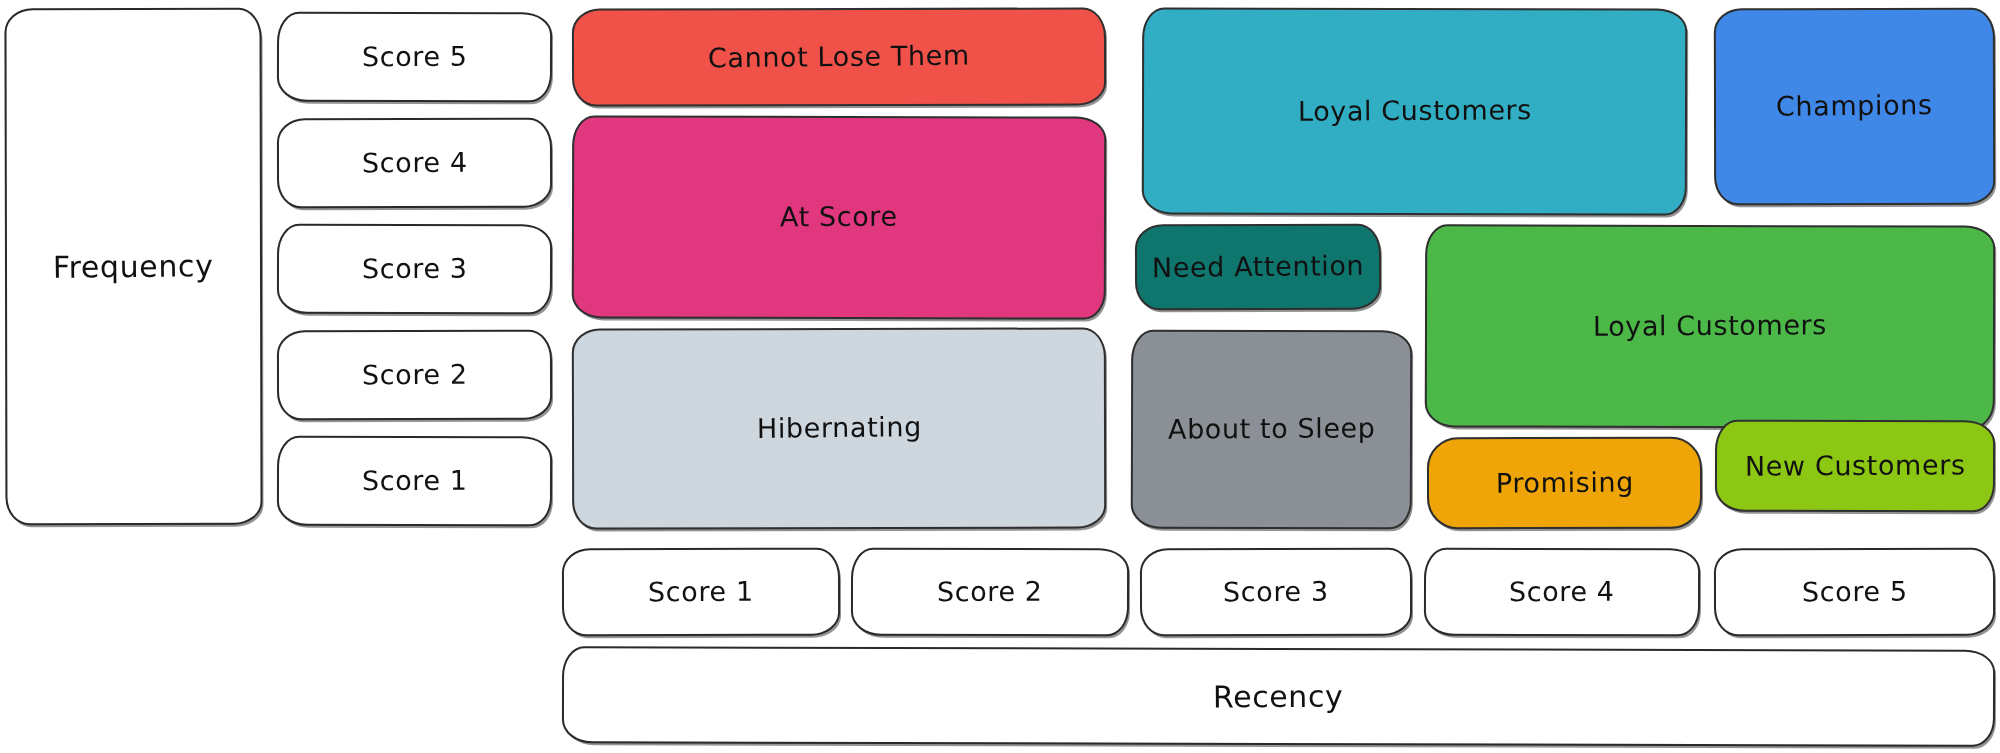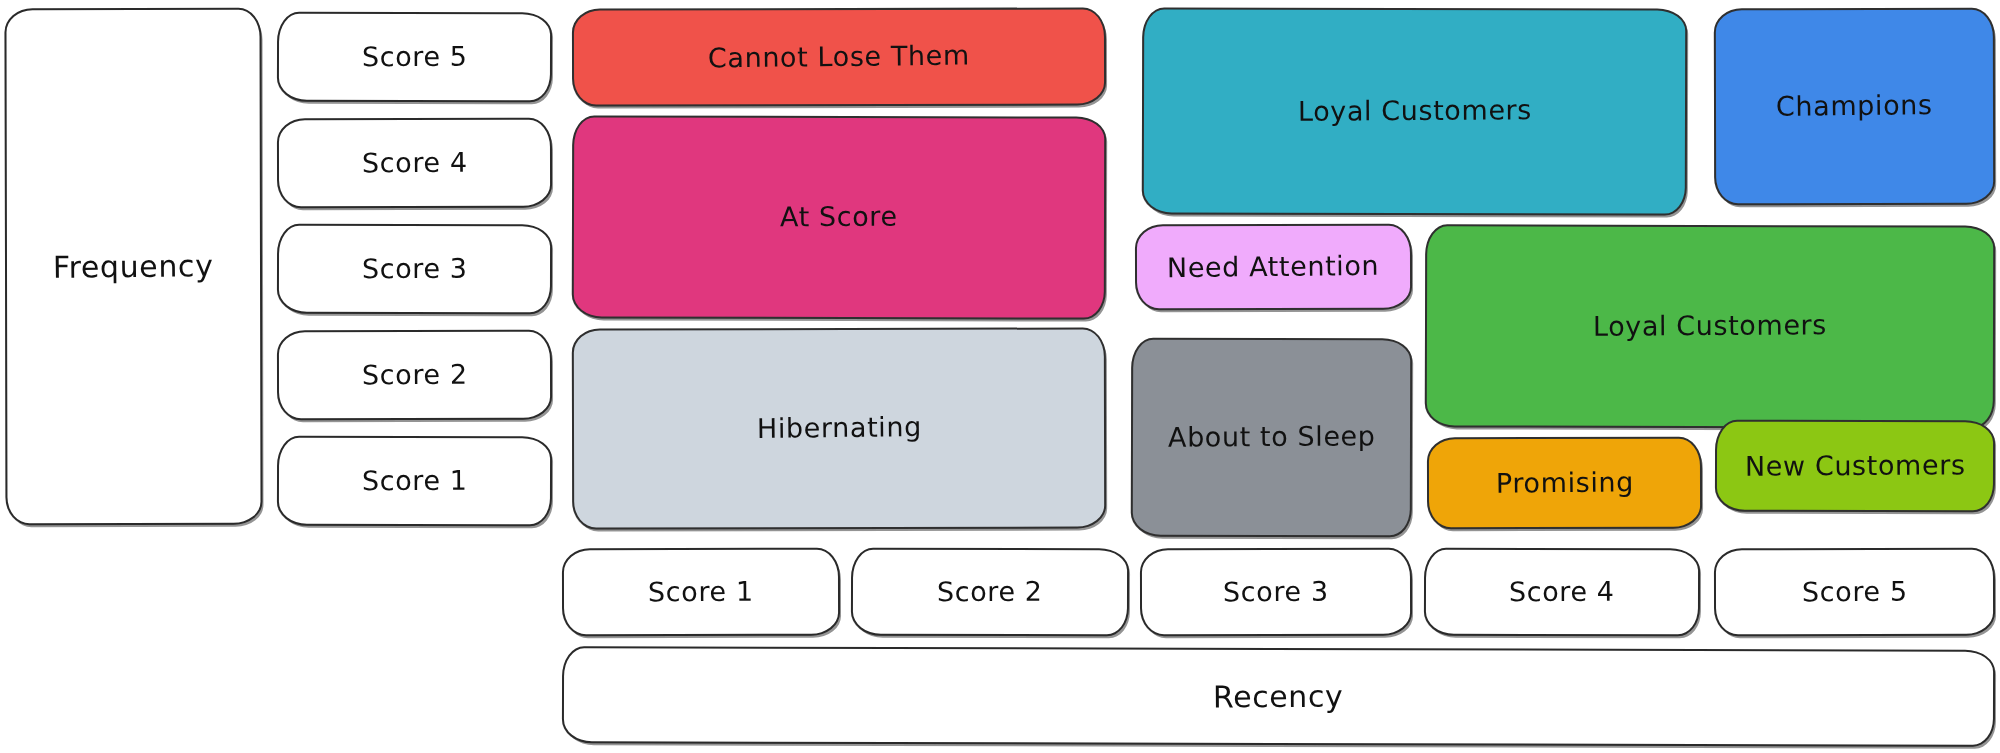--- a/index.html
+++ b/index.html
@@ -70,37 +70,37 @@
   </div>
 
   <div class="box filled" style="left:1714px;top:8px;width:281px;height:197px;background:#3f88e8;justify-content:center;">
     <span class="lbl">Champions</span>
   </div>
 
   <div class="box filled alt" style="left:572px;top:116px;width:534px;height:203px;background:#e0377e;">
     <span class="lbl">At Score</span>
   </div>
 
-  <div class="box filled" style="left:1135px;top:224px;width:277px;height:86px;background:#f0abfc;">
+  <div class="box filled" style="left:1135px;top:224px;width:246px;height:86px;background:#0f766e;">
     <span class="lbl">Need Attention</span>
   </div>
 
   <div class="box filled alt" style="left:1425px;top:225px;width:570px;height:203px;background:#4cb848;">
     <span class="lbl">Loyal Customers</span>
   </div>
 
   <div class="box filled" style="left:572px;top:328px;width:534px;height:201px;background:#ced6de;">
     <span class="lbl">Hibernating</span>
   </div>
 
-  <div class="box filled alt" style="left:1131px;top:338px;width:281px;height:199px;background:#8b9097;align-items:center;">
+  <div class="box filled alt" style="left:1131px;top:330px;width:281px;height:199px;background:#8b9097;align-items:center;">
     <span class="lbl">About to Sleep</span>
   </div>
 
-  <div class="box filled" style="left:1427px;top:437px;width:275px;height:92px;background:#efa508;">
+  <div class="box filled" style="left:1427px;top:437px;width:275px;height:92px;background:#efa508;border-radius:31px;">
     <span class="lbl">Promising</span>
   </div>
 
   <div class="box filled alt" style="left:1715px;top:420px;width:280px;height:92px;background:#8cc713;">
     <span class="lbl">New Customers</span>
   </div>
 
   <div class="box plain" style="left:562px;top:548px;width:278px;height:88px;">
     <span class="lbl s">Score 1</span>
   </div>

